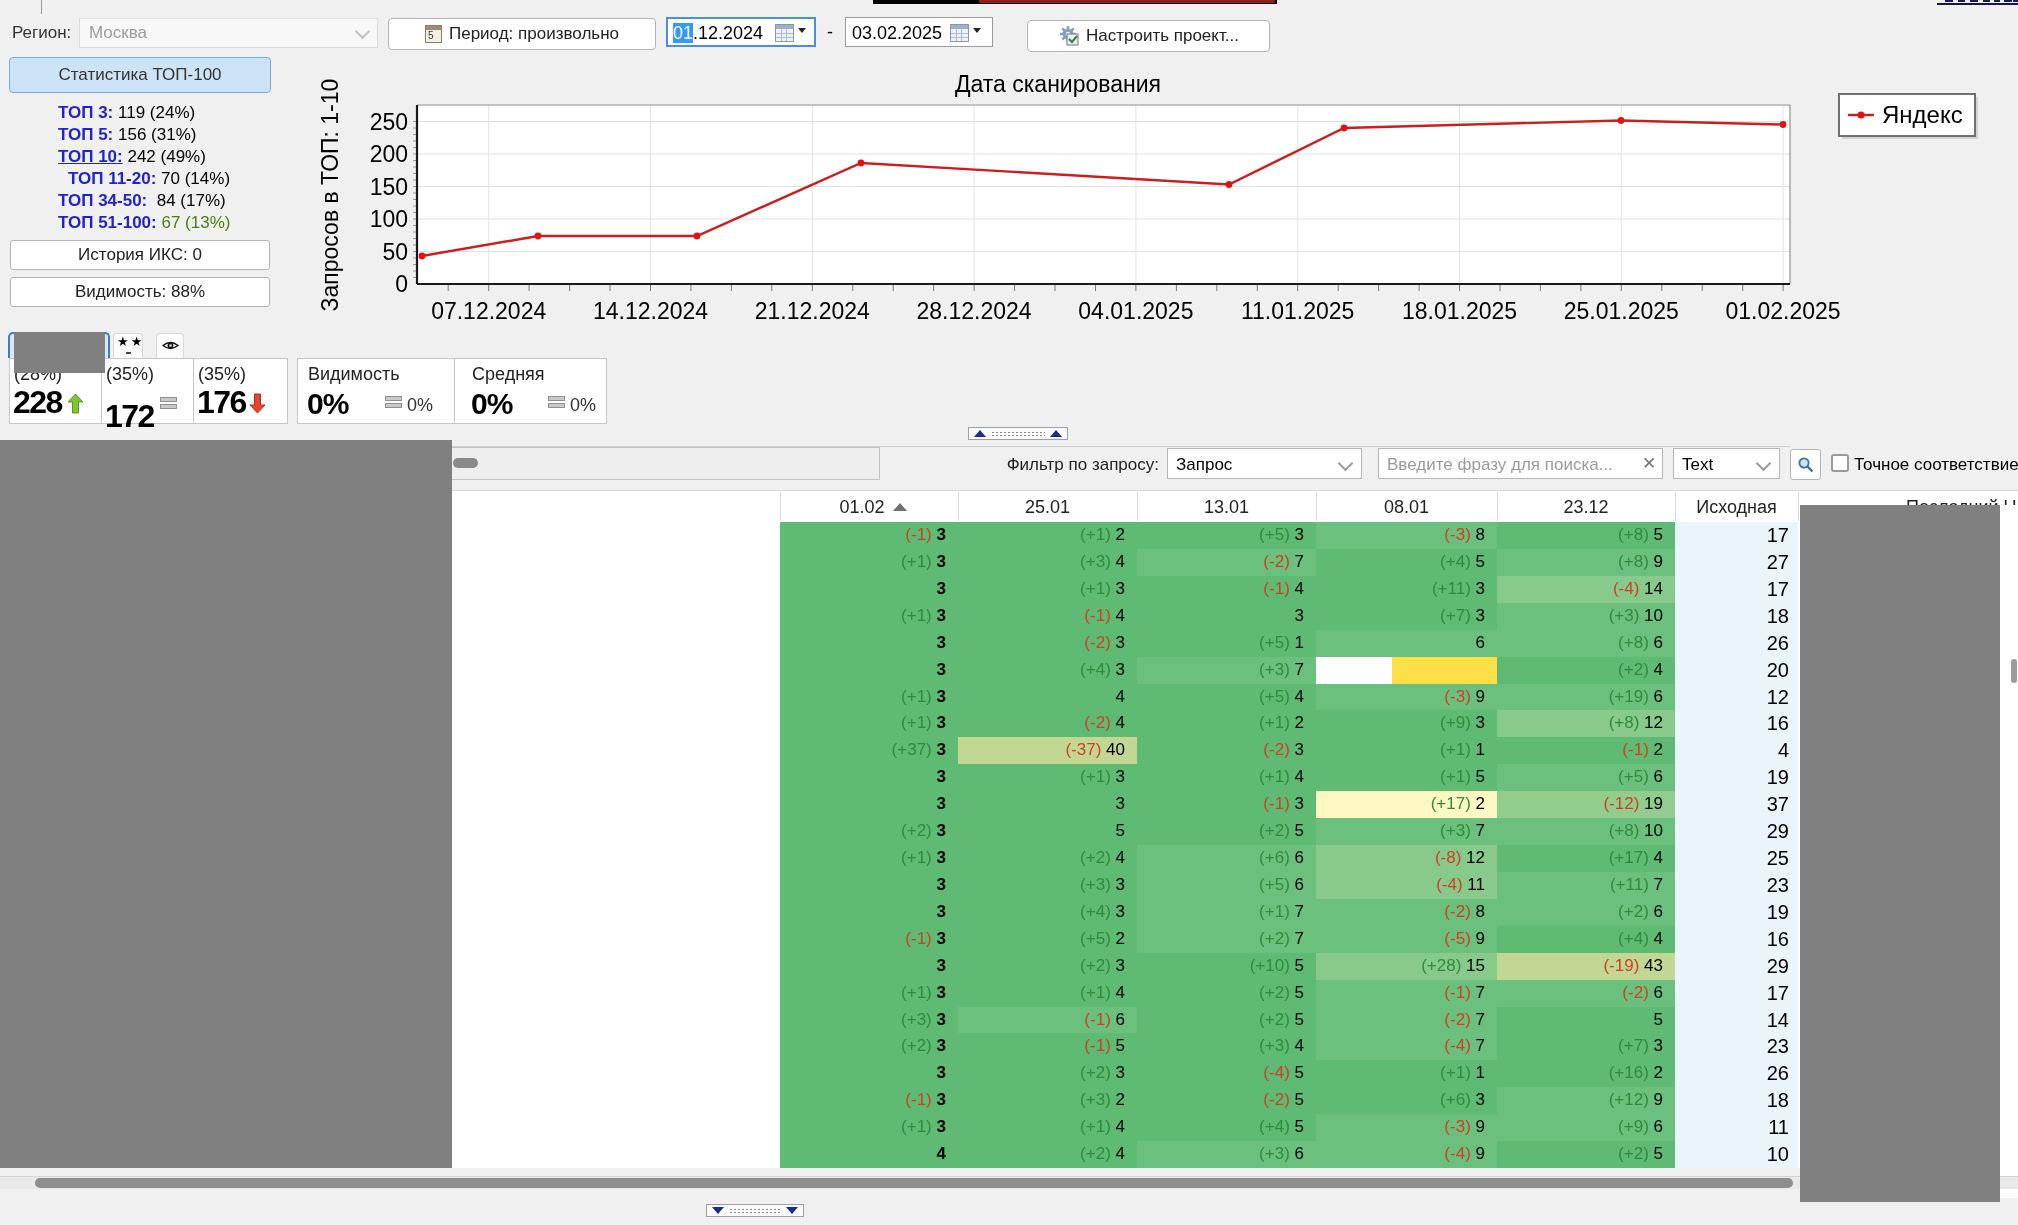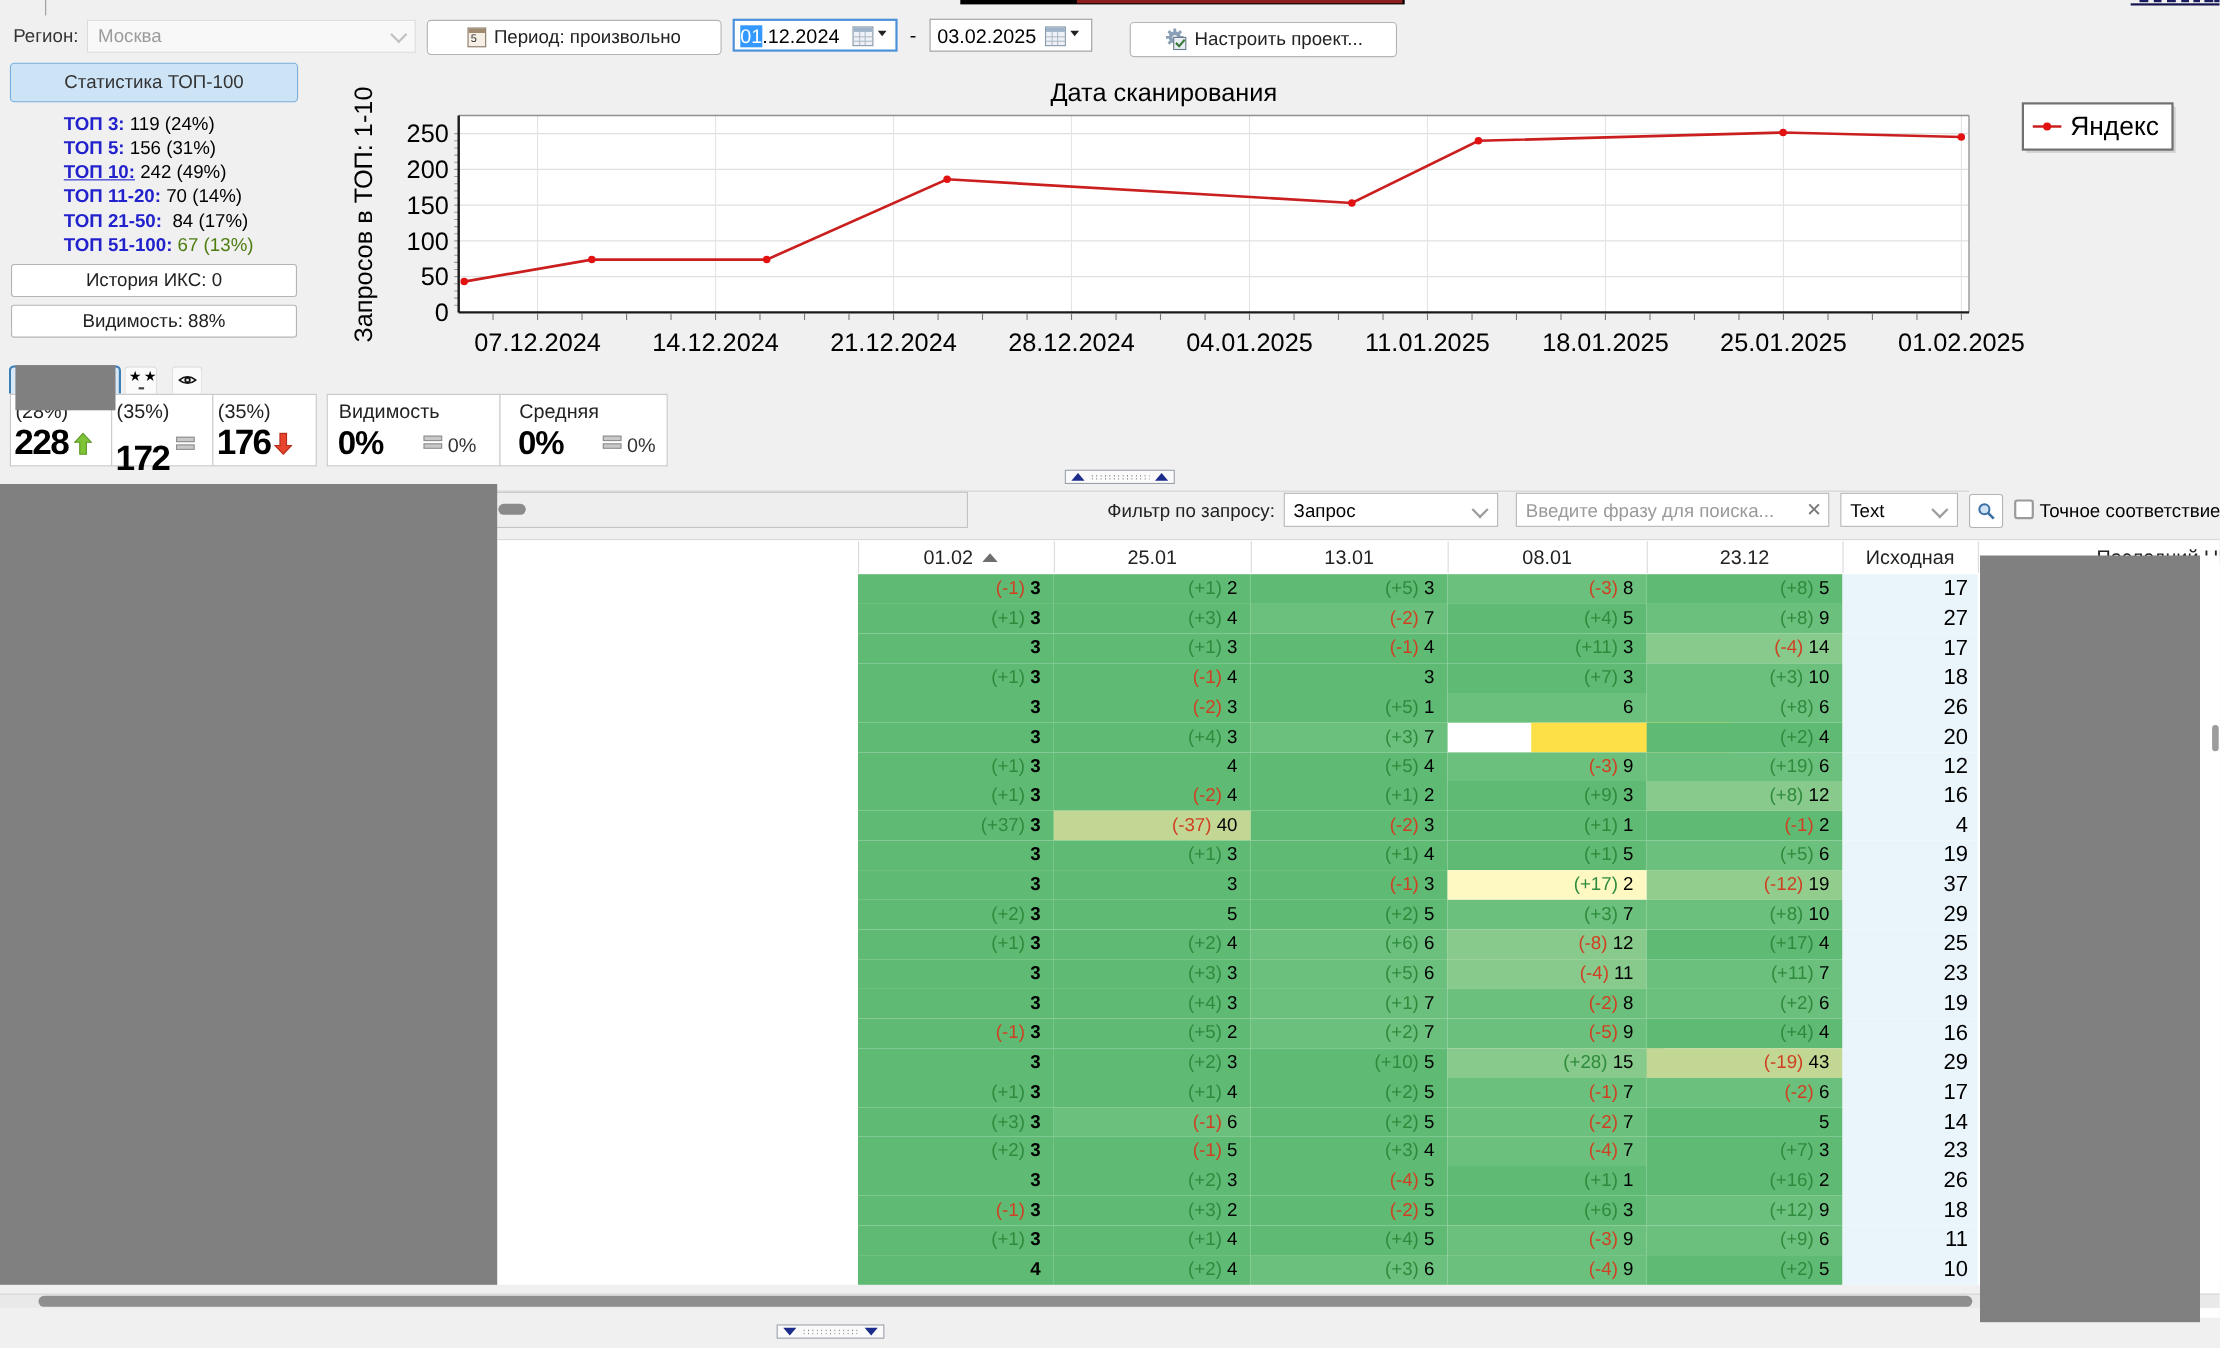--- a/index.html
+++ b/index.html
@@ -176,22 +176,22 @@
           </g>
           <circle cx="10" cy="9" r="2.2" fill="#f0f0f0"></circle>
         </g>
         <rect x="9" y="9" width="11" height="11" fill="#e8eef4" stroke="#6a7a8a"></rect>
         <path d="M11 14 L14 17 L19 11" stroke="#3a7a3a" stroke-width="2" fill="none"></path>
       </svg>Настроить проект...</div>
     <div class="a" style="left:9px;top:57px;width:260px;height:34px;background:#cde3f6;border:1px solid #78aede;border-radius:4px;display:flex;align-items:center;justify-content:center;font-size:17px;color:#333;">Статистика ТОП-100</div>
     <div class="a" style="left:58px;top:103px;font-size:17px;"><span style="color:#2222cc;font-weight:bold;">ТОП 3:</span> <span style="color:#000;">119 (24%)</span></div>
     <div class="a" style="left:58px;top:125px;font-size:17px;"><span style="color:#2222cc;font-weight:bold;">ТОП 5:</span> <span style="color:#000;">156 (31%)</span></div>
     <div class="a" style="left:58px;top:147px;font-size:17px;"><span style="color:#2222cc;font-weight:bold;text-decoration:underline;">ТОП 10:</span> <span style="color:#000;">242 (49%)</span></div>
-    <div class="a" style="left:58px;top:169px;font-size:17px;"><span style="color:#2222cc;font-weight:bold;">ТОП 11-20:</span> <span style="color:#000;">70 (14%)</span></div>
-    <div class="a" style="left:58px;top:191px;font-size:17px;"><span style="color:#2222cc;font-weight:bold;">ТОП 21-50:</span> <span style="color:#000;">&nbsp;84 (17%)</span></div>
+    <div class="a" style="left:68px;top:169px;font-size:17px;"><span style="color:#2222cc;font-weight:bold;">ТОП 11-20:</span> <span style="color:#000;">70 (14%)</span></div>
+    <div class="a" style="left:58px;top:191px;font-size:17px;"><span style="color:#2222cc;font-weight:bold;">ТОП 34-50:</span> <span style="color:#000;">&nbsp;84 (17%)</span></div>
     <div class="a" style="left:58px;top:213px;font-size:17px;"><span style="color:#2222cc;font-weight:bold;">ТОП 51-100:</span> <span style="color:#4d7c0f;">67 (13%)</span></div>
     <div class="btn" style="left:10px;top:240px;width:258px;height:28px;font-size:17px;border-radius:3px;">История ИКС: 0</div>
     <div class="btn" style="left:10px;top:277px;width:258px;height:28px;font-size:17px;border-radius:3px;">Видимость: 88%</div>
     <div class="a" style="left:8px;top:332px;width:102px;height:26px;background:#d8e8f7;border:2px solid #3d7fb5;border-bottom:none;border-radius:5px 5px 0 0;box-sizing:border-box;"></div>
     <div class="a" style="left:113px;top:333px;width:30px;height:25px;background:#fbfbfb;border:1px solid #d8d8d8;border-bottom:none;border-radius:4px 4px 0 0;box-sizing:border-box;"></div>
     <div class="a" style="left:117px;top:334px;font-size:13px;color:#000;letter-spacing:2px;">★★</div>
     <div class="a" style="left:126px;top:352px;width:5px;height:2px;background:#444;"></div>
     <div class="a" style="left:156px;top:333px;width:28px;height:25px;background:#fbfbfb;border:1px solid #d8d8d8;border-bottom:none;border-radius:4px 4px 0 0;box-sizing:border-box;"></div>
     <svg class="a" style="left:162px;top:339px;" width="17" height="13" viewBox="0 0 17 13">
       <path d="M1.0 6.5 Q8.5 0.6 16.0 6.5 Q8.5 12.4 1.0 6.5 Z" fill="none" stroke="#111" stroke-width="1.4"></path>

